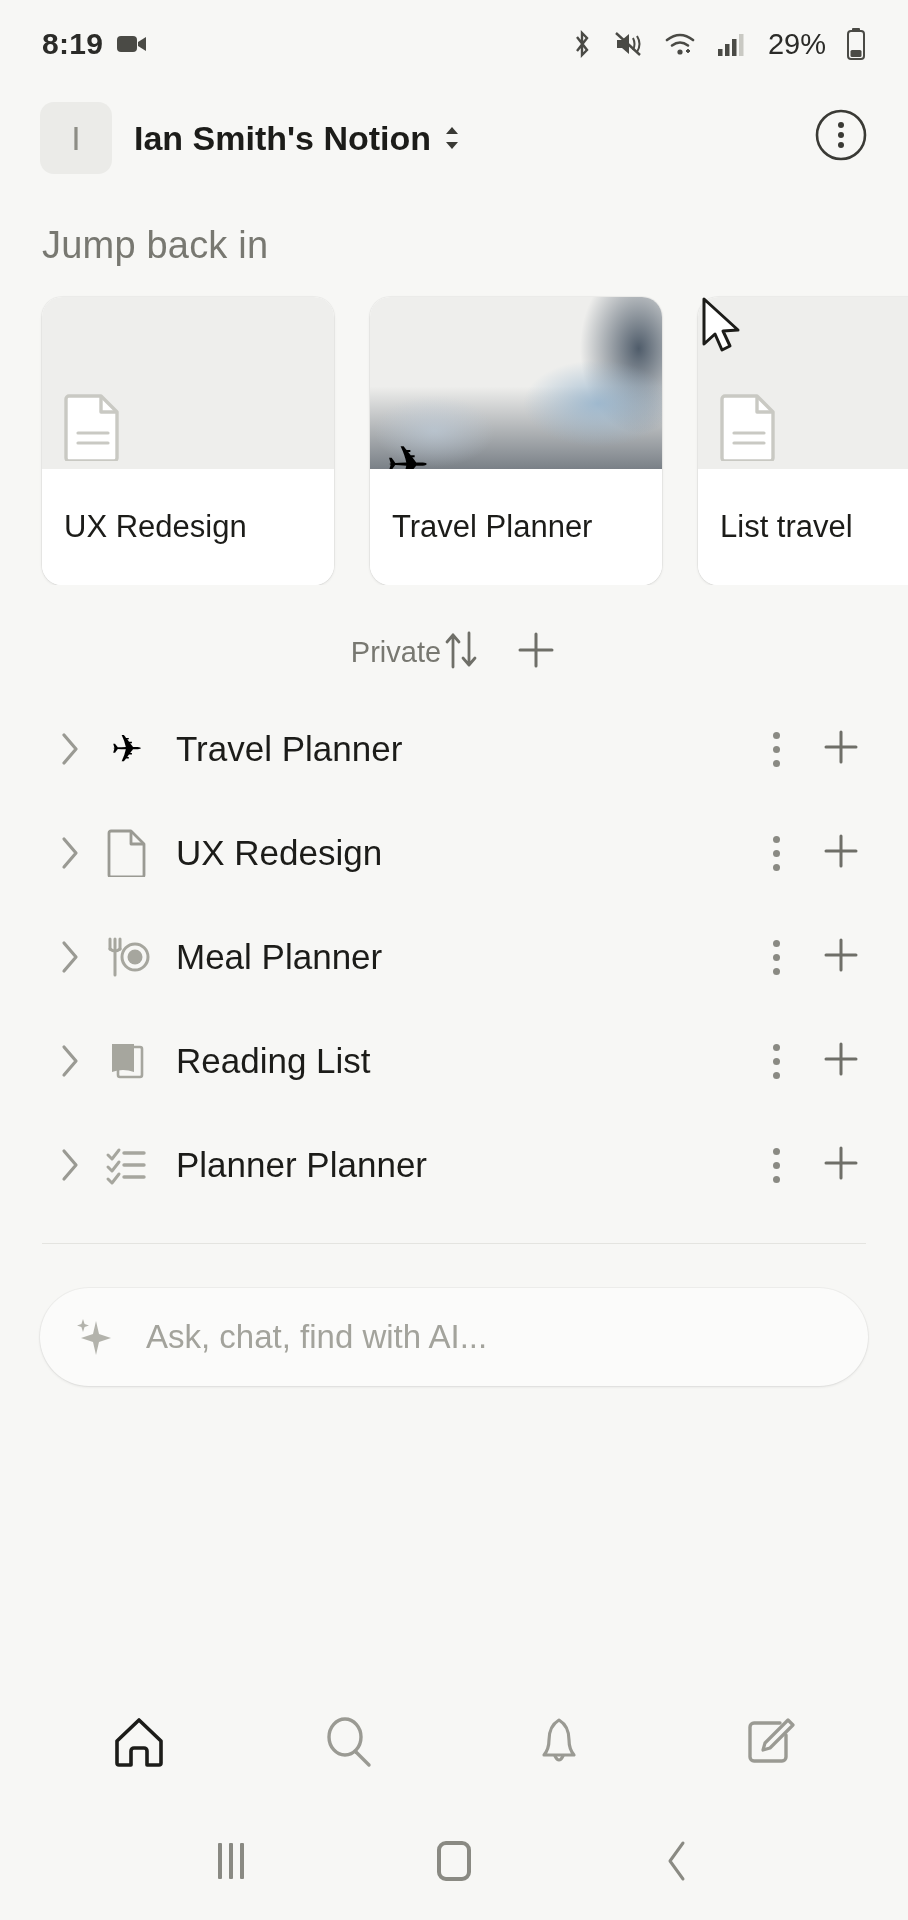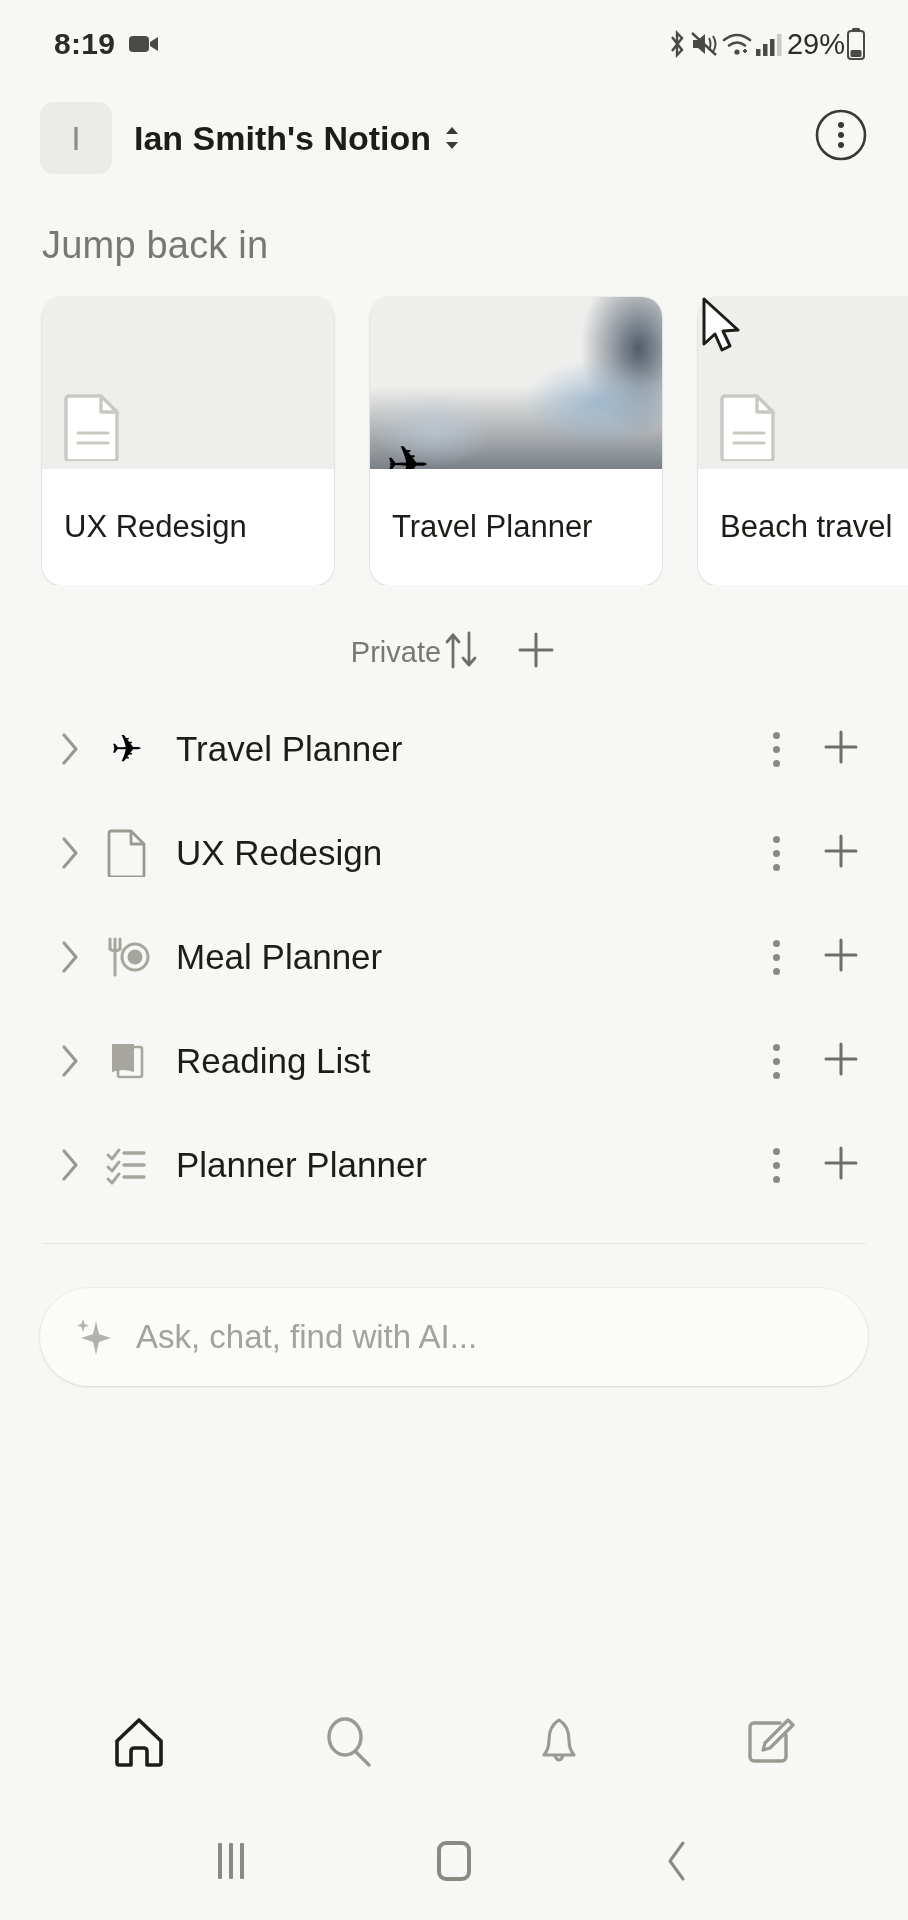--- a/index.html
+++ b/index.html
@@ -7,25 +7,25 @@
     width:908px; height:1920px;
     background:#f7f7f5;
     font-family:"Liberation Sans", sans-serif;
     overflow:hidden;
   }
   .phone { position:relative; width:908px; height:1920px; background:#f7f7f5; }
 
   
   .statusbar {
     height:88px; display:flex; align-items:center;
-    padding:4px 42px; justify-content:space-between;margin-left:12px;
+    padding:4px 42px; justify-content:space-between;
   }
   .sb-left { display:flex; align-items:center; gap:14px; }
   .sb-time { font-size:30px; font-weight:600; color:#2b2b28; letter-spacing:.3px; }
-  .sb-right { display:flex; align-items:center; gap:1px; }
+  .sb-right { display:flex; align-items:center; gap:20px; }
   .sb-pct { font-size:29px; font-weight:500; color:#2b2b28; margin-left:4px; }
 
   
   .acct {
     display:flex; align-items:center; padding:14px 40px 8px 40px;
     gap:22px; position:relative;
   }
   .avatar {
     width:72px; height:72px; border-radius:14px; background:#ebebe8;
     display:flex; align-items:center; justify-content:center; flex:0 0 auto;
@@ -101,21 +101,21 @@
   .dots-v { width:36px; height:44px; display:flex; flex-direction:column; align-items:center; justify-content:center; gap:7px; }
   .dots-v i { width:7px; height:7px; border-radius:50%; background:#8a8a83; display:block; }
 
   .divider { height:1px; background:#e4e4e0; margin:26px 42px 0 42px; }
 
   
   .aibar-wrap { padding:44px 40px 0 40px; }
   .aibar {
     height:98px; border-radius:52px; background:#fbfbfa;
     box-shadow:0 1px 3px rgba(0,0,0,.09), 0 0 0 1px rgba(0,0,0,.03);
-    display:flex; align-items:center; padding:0 34px; gap:22px;
+    display:flex; align-items:center; padding:0 34px; gap:32px;
   }
   .ai-ph { font-size:33px; color:#a3a39c; }
 
   
   .botnav {
     position:absolute; left:0; right:0; bottom:118px; height:120px;
     display:flex; align-items:center; justify-content:space-around; padding:0 34px;
   }
   .botnav-item { width:110px; height:96px; display:flex; align-items:center; justify-content:center; }
 
@@ -230,21 +230,21 @@
       <div class="card-cover">
         <span class="card-icon-doc">
           <svg width="58" height="68" viewBox="0 0 58 68">
             <path d="M5 3 h32 l16 16 v46 a3 3 0 0 1 -3 3 h-45 a3 3 0 0 1 -3 -3 v-59 a3 3 0 0 1 3 -3 z" fill="#fff" stroke="#c9c9c3" stroke-width="3.4" stroke-linejoin="round"></path>
             <path d="M37 3 v16 h16" fill="none" stroke="#c9c9c3" stroke-width="3.4" stroke-linejoin="round"></path>
             <path d="M14 40 h30 M14 50 h30" stroke="#c9c9c3" stroke-width="3.2" stroke-linecap="round"></path>
           </svg>
         </span>
       </div>
       <div class="card-title-wrap">
-        <span class="card-title">Beach travel</span>
+        <span class="card-title">List travel</span>
       </div>
     </div>
   </div>
 
   <div class="priv-head">
     <span class="priv-label">Private</span>
     <div class="priv-actions">
       <span>
         <svg width="40" height="42" viewBox="0 0 40 42">
           <path d="M12 38 L12 6 M12 6 L6 13 M12 6 L18 13" fill="none" stroke="#6f6f68" stroke-width="2.8" stroke-linecap="round" stroke-linejoin="round"></path>

